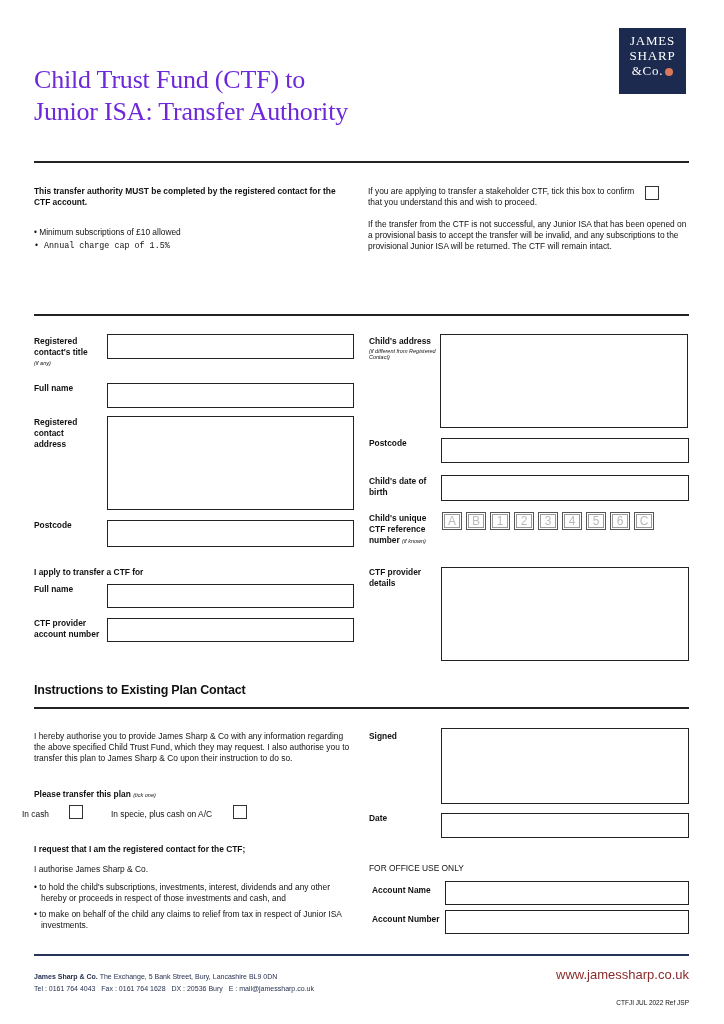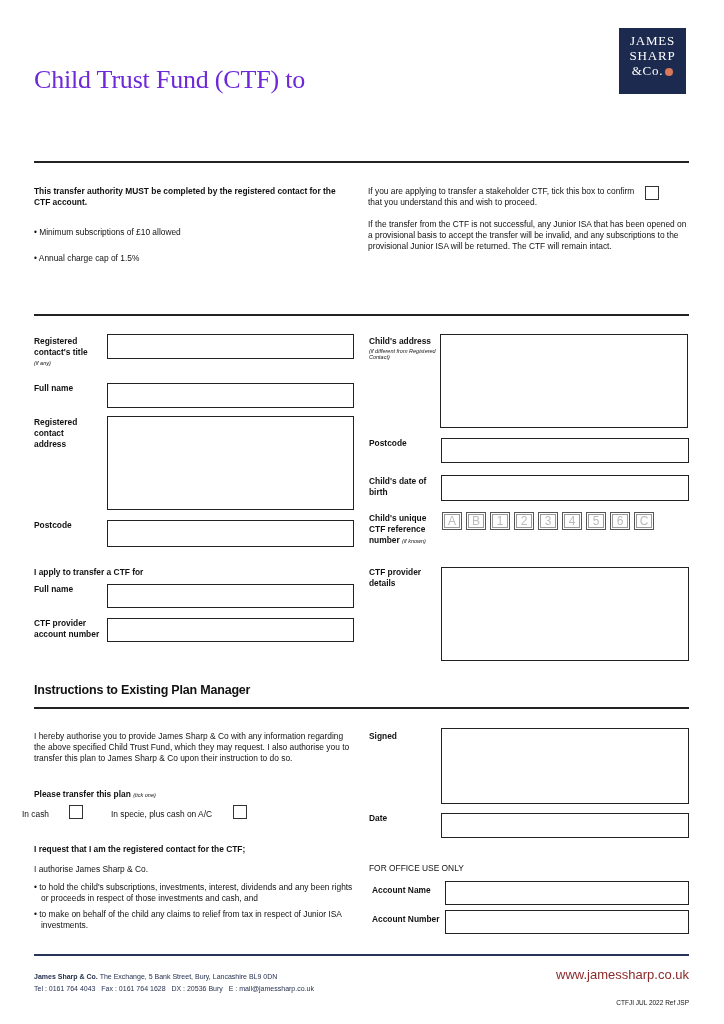--- a/index.html
+++ b/index.html
@@ -22,32 +22,33 @@
   .bul { padding-left: 7px; text-indent: -7px; }
   .footer-t { font-size: 7px; line-height: 12px; color: #1f2a4a; }
   .url { font-family: Liberation Sans, sans-serif; font-size: 13px; color: #8a2a2a; }
   .ref { font-size: 6.5px; color: #111; }
 </style>
 </head>
 <body>
 
 <div class="abs title">
   <div>Child Trust Fund (CTF) to</div>
+  <div>Junior ISA: Transfer Authority</div>
 </div>
 <div class="abs logo">
   <div>JAMES</div>
   <div>SHARP</div>
   <div><span>&amp;Co.</span><span class="seal"></span></div>
 </div>
 <div class="abs rule" style="top:161px;"></div>
 
 <div class="abs txt" style="left:34px; top:186px; width:310px;">
   <div class="bold">This transfer authority MUST be completed by the registered contact for the CTF account.</div>
   <div class="bul" style="margin-top:19px;">• <span>Minimum subscriptions of £10 allowed</span></div>
-  <div class="bul" style="margin-top:15px;">• <span>Annual charge cap of 1.5%</span></div>
+  <div class="bul" style="margin-top:3px;font-family:Liberation Mono, monospace;">• <span>Annual charge cap of 1.5%</span></div>
 </div>
 <div class="abs txt" style="left:368px; top:186px; width:272px;">If you are applying to transfer a stakeholder CTF, tick this box to confirm that you understand this and wish to proceed.</div>
 <div class="abs chk" style="left:645px; top:186px;"></div>
 <div class="abs txt" style="left:368px; top:219px; width:322px;">If the transfer from the CTF is not successful, any Junior ISA that has been opened on a provisional basis to accept the transfer will be invalid, and any subscriptions to the provisional Junior ISA will be returned. The CTF will remain intact.</div>
 <div class="abs rule" style="top:314px;"></div>
 
 <div class="abs lbl bold" style="left:34px; top:336px; width:70px;">
   <div>Registered contact's title</div>
   <div class="tiny" style="font-weight:normal; margin-top:2px;">(if any)</div>
 </div>
@@ -92,37 +93,37 @@
 
 <div class="abs lbl bold" style="left:34px; top:567px;">I apply to transfer a CTF for</div>
 <div class="abs lbl bold" style="left:34px; top:584px;">Full name</div>
 <div class="abs box" style="left:107px; top:584px; width:247px; height:24px;"></div>
 <div class="abs lbl bold" style="left:34px; top:618px; width:72px;">CTF provider account number</div>
 <div class="abs box" style="left:107px; top:618px; width:247px; height:24px;"></div>
 
 <div class="abs lbl bold" style="left:369px; top:567px; width:60px;">CTF provider details</div>
 <div class="abs box" style="left:441px; top:567px; width:248px; height:94px;"></div>
 
-<div class="abs h2" style="left:34px; top:683px;">Instructions to Existing Plan Manager</div>
+<div class="abs h2" style="left:34px; top:683px;">Instructions to Existing Plan Contact</div>
 <div class="abs rule" style="top:707px;"></div>
 
 <div class="abs txt" style="left:34px; top:731px; width:318px;">I hereby authorise you to provide James Sharp &amp; Co with any information regarding the above specified Child Trust Fund, which they may request. I also authorise you to transfer this plan to James Sharp &amp; Co upon their instruction to do so.</div>
 <div class="abs txt" style="left:34px; top:789px;">
   <span class="bold">Please transfer this plan</span>
   <span class="tiny">(tick one)</span>
 </div>
 <div class="abs txt" style="left:22px; top:809px;">In cash</div>
 <div class="abs chk" style="left:69px; top:805px;"></div>
 <div class="abs txt" style="left:111px; top:809px;">In specie, plus cash on A/C</div>
 <div class="abs chk" style="left:233px; top:805px;"></div>
 
 <div class="abs txt bold" style="left:34px; top:844px;">I request that I am the registered contact for the CTF;</div>
 <div class="abs txt" style="left:34px; top:864px;">I authorise James Sharp &amp; Co.</div>
 <div class="abs txt" style="left:34px; top:882px; width:322px;">
-  <div class="bul">• <span>to hold the child's subscriptions, investments, interest, dividends and any been rights or proceeds in respect of those investments and cash, and</span></div>
+  <div class="bul">• <span>to hold the child's subscriptions, investments, interest, dividends and any other hereby or proceeds in respect of those investments and cash, and</span></div>
   <div class="bul" style="margin-top:5px;">• <span>to make on behalf of the child any claims to relief from tax in respect of Junior ISA investments.</span></div>
 </div>
 
 <div class="abs lbl bold" style="left:369px; top:731px;">Signed</div>
 <div class="abs box" style="left:441px; top:728px; width:248px; height:76px;"></div>
 <div class="abs lbl bold" style="left:369px; top:813px;">Date</div>
 <div class="abs box" style="left:441px; top:813px; width:248px; height:25px;"></div>
 
 <div class="abs txt" style="left:369px; top:863px;">FOR OFFICE USE ONLY</div>
 <div class="abs lbl bold" style="left:372px; top:885px;">Account Name</div>

